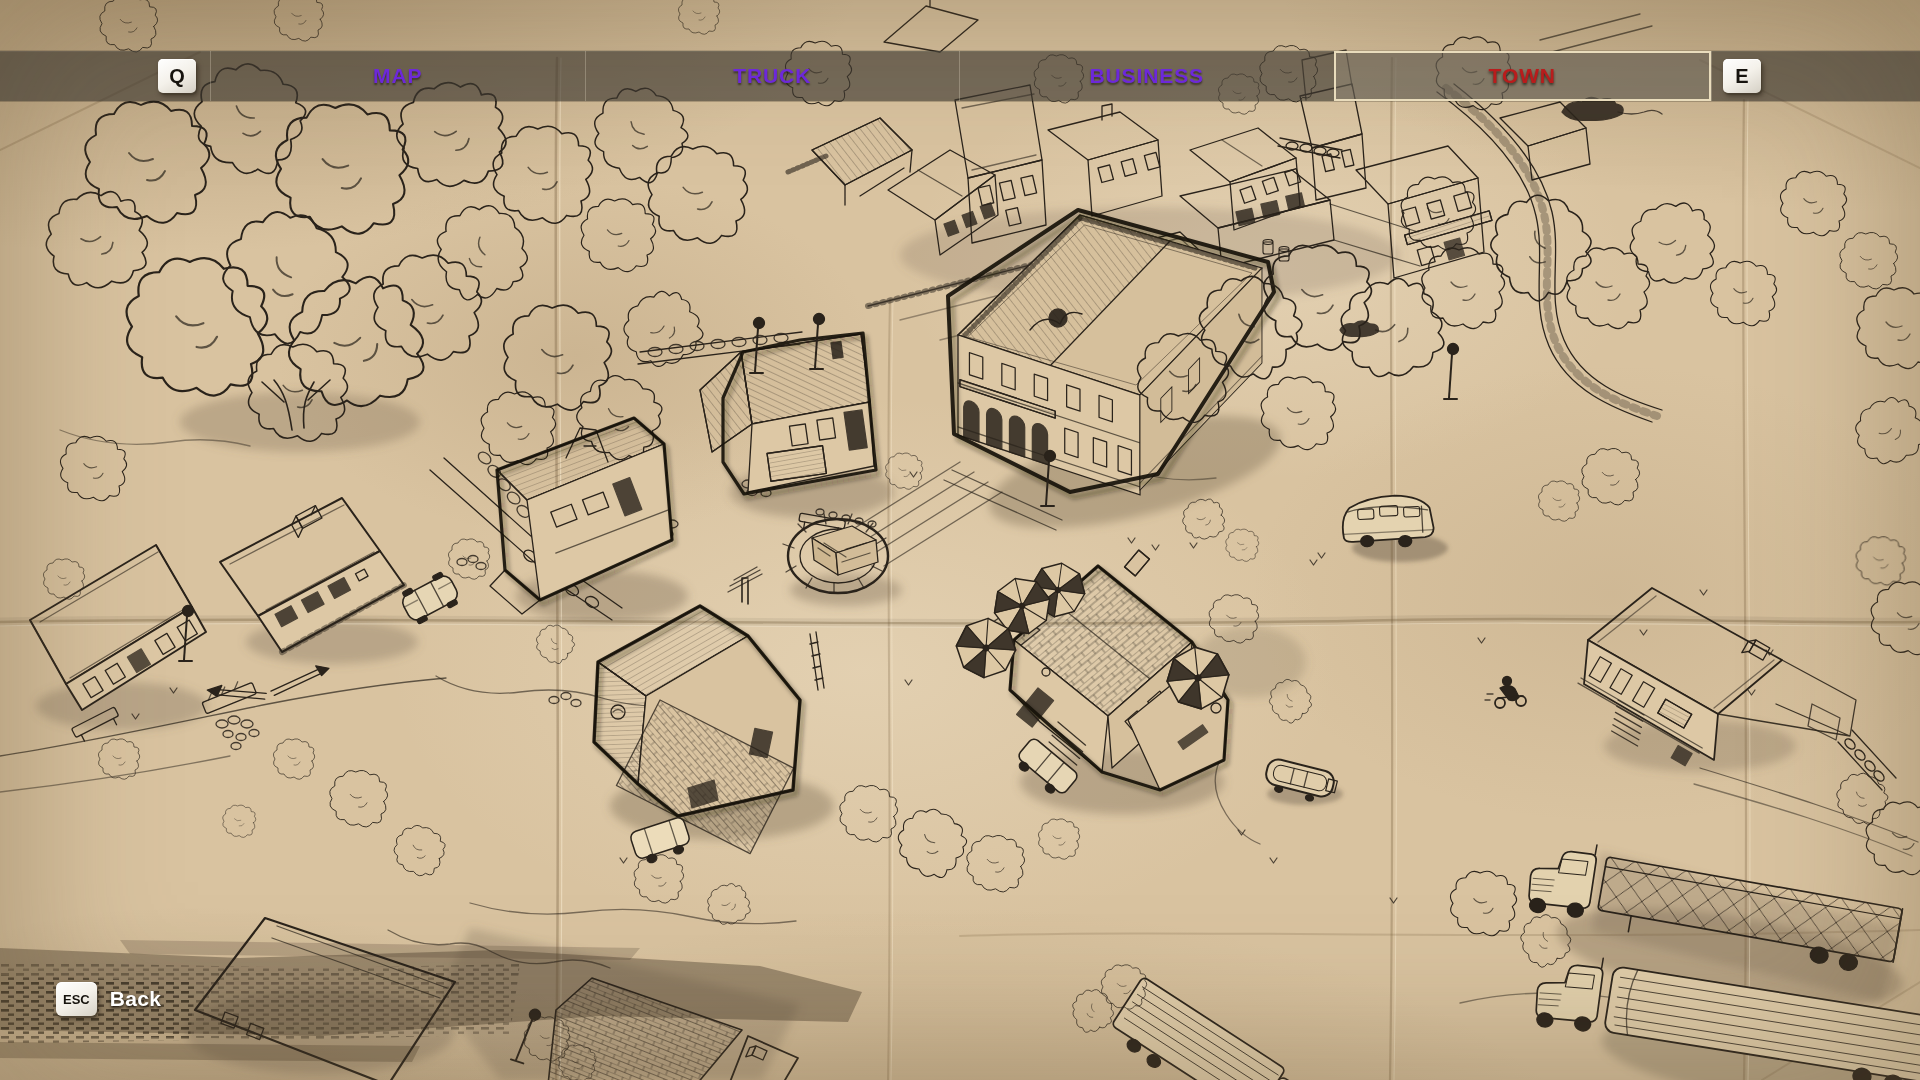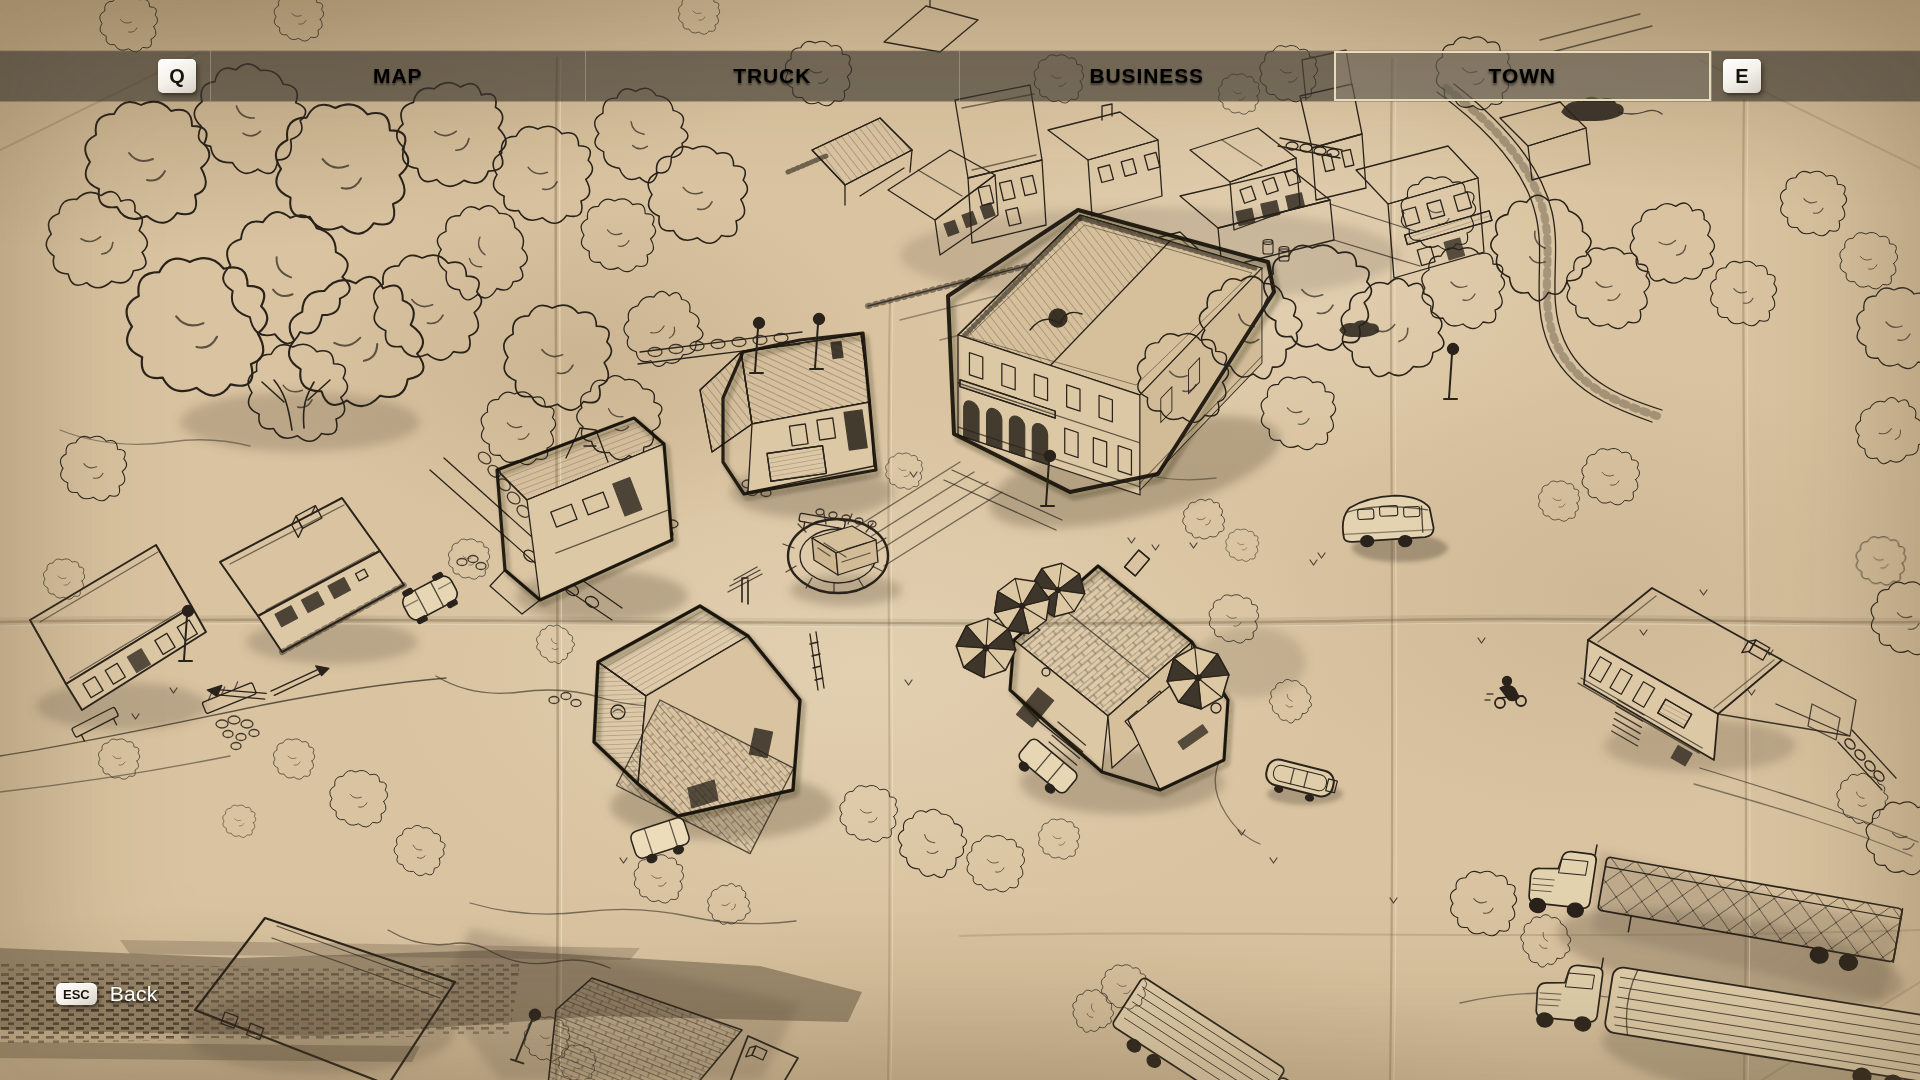--- a/index.html
+++ b/index.html
@@ -24,37 +24,37 @@
   
   .topbar{position:absolute;left:0;top:51px;width:1920px;height:50px;display:flex;
     background:rgba(60,55,48,.63);
     box-shadow:0 1px 0 rgba(0,0,0,.20), 0 -1px 0 rgba(0,0,0,.12), inset 0 1px 0 rgba(255,255,255,.05)}
   .cell-left{width:210px;display:flex;align-items:center;justify-content:flex-end;
     padding-right:14px;box-sizing:border-box}
   .cell-right{width:209px;display:flex;align-items:center;padding-left:11px;box-sizing:border-box;
     border-left:1px solid rgba(240,230,210,.28)}
   .tabs{flex:1;display:flex}
   .tab{flex:1;display:flex;align-items:center;justify-content:center;
-    font-size:21px;font-weight:700;letter-spacing:.9px;color:#000000;
+    font-size:21px;font-weight:700;letter-spacing:.9px;color:#6d28d9;
     text-shadow:0 2px 2px rgba(20,15,8,.55);
     border-left:1px solid rgba(240,230,210,.28);cursor:pointer;box-sizing:border-box}
-  .tab.active{color:#000000;background:rgba(233,220,190,.16);
+  .tab.active{color:#b91c1c;background:rgba(233,220,190,.16);
     border:2px solid #e9dcbc;text-shadow:0 2px 3px rgba(20,15,8,.7)}
 
   
   .key{display:inline-flex;align-items:center;justify-content:center;
     min-width:24px;height:34px;padding:0 7px;border-radius:5px;
     background:linear-gradient(150deg,#ffffff 0%,#f4f1ea 50%,#d5d0c5 100%);
     box-shadow:1px 2px 0 rgba(70,60,45,.55), 2px 3px 5px rgba(28,20,10,.5), inset 0 1px 0 #ffffff;
     color:#16130e;font-weight:700;font-size:20px;cursor:pointer}
-  .key-esc{font-size:13px;height:22px;border-radius:6px}
+  .key-esc{font-size:13px;height:34px;border-radius:6px}
 
   
   .back{position:absolute;left:56px;top:982px;display:flex;align-items:center;gap:13px;cursor:pointer}
-  .back-label{font-size:21px;font-weight:400;color:#ffffff;letter-spacing:.3px;
+  .back-label{font-size:21px;font-weight:700;color:#ffffff;letter-spacing:.3px;
     text-shadow:0 2px 3px rgba(18,12,6,.85)}
 </style>
 </head>
 <body>
 
 <svg id="map" width="1920" height="1080" viewBox="0 0 1920 1080">
   <defs>
     <filter id="soft" x="-60%" y="-60%" width="220%" height="220%">
         <feGaussianBlur stdDeviation="5"></feGaussianBlur>
       </filter>

